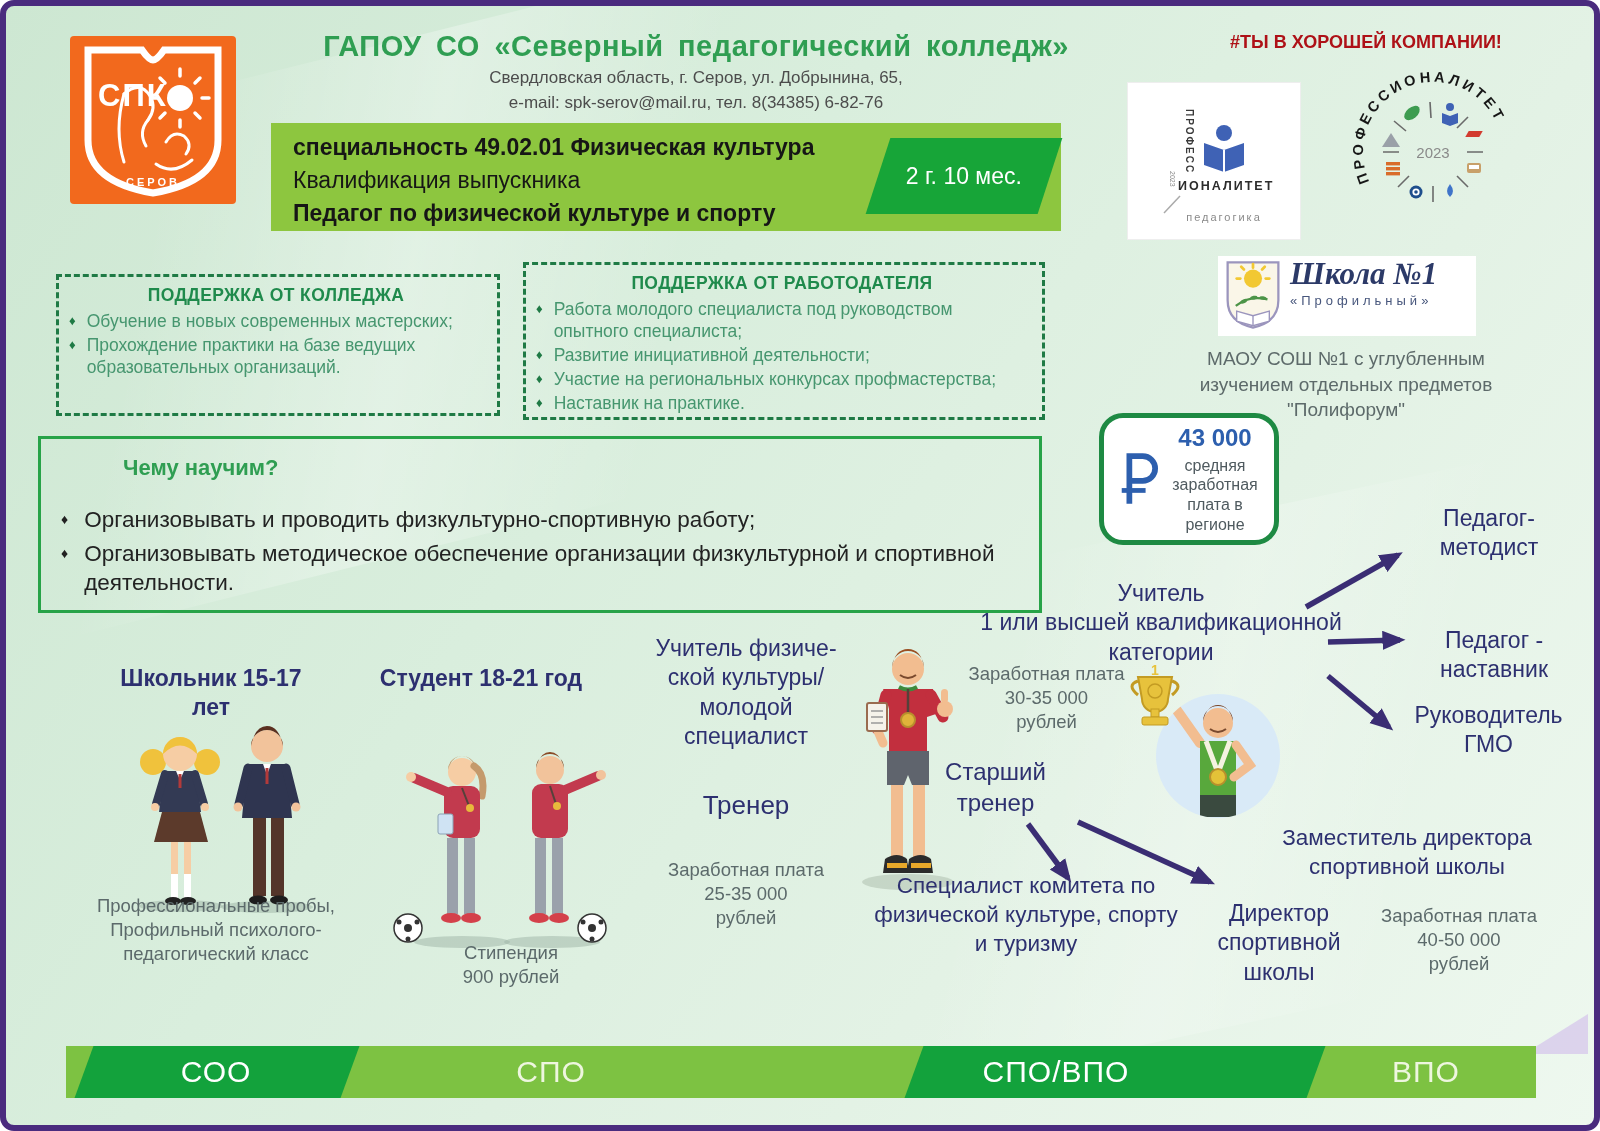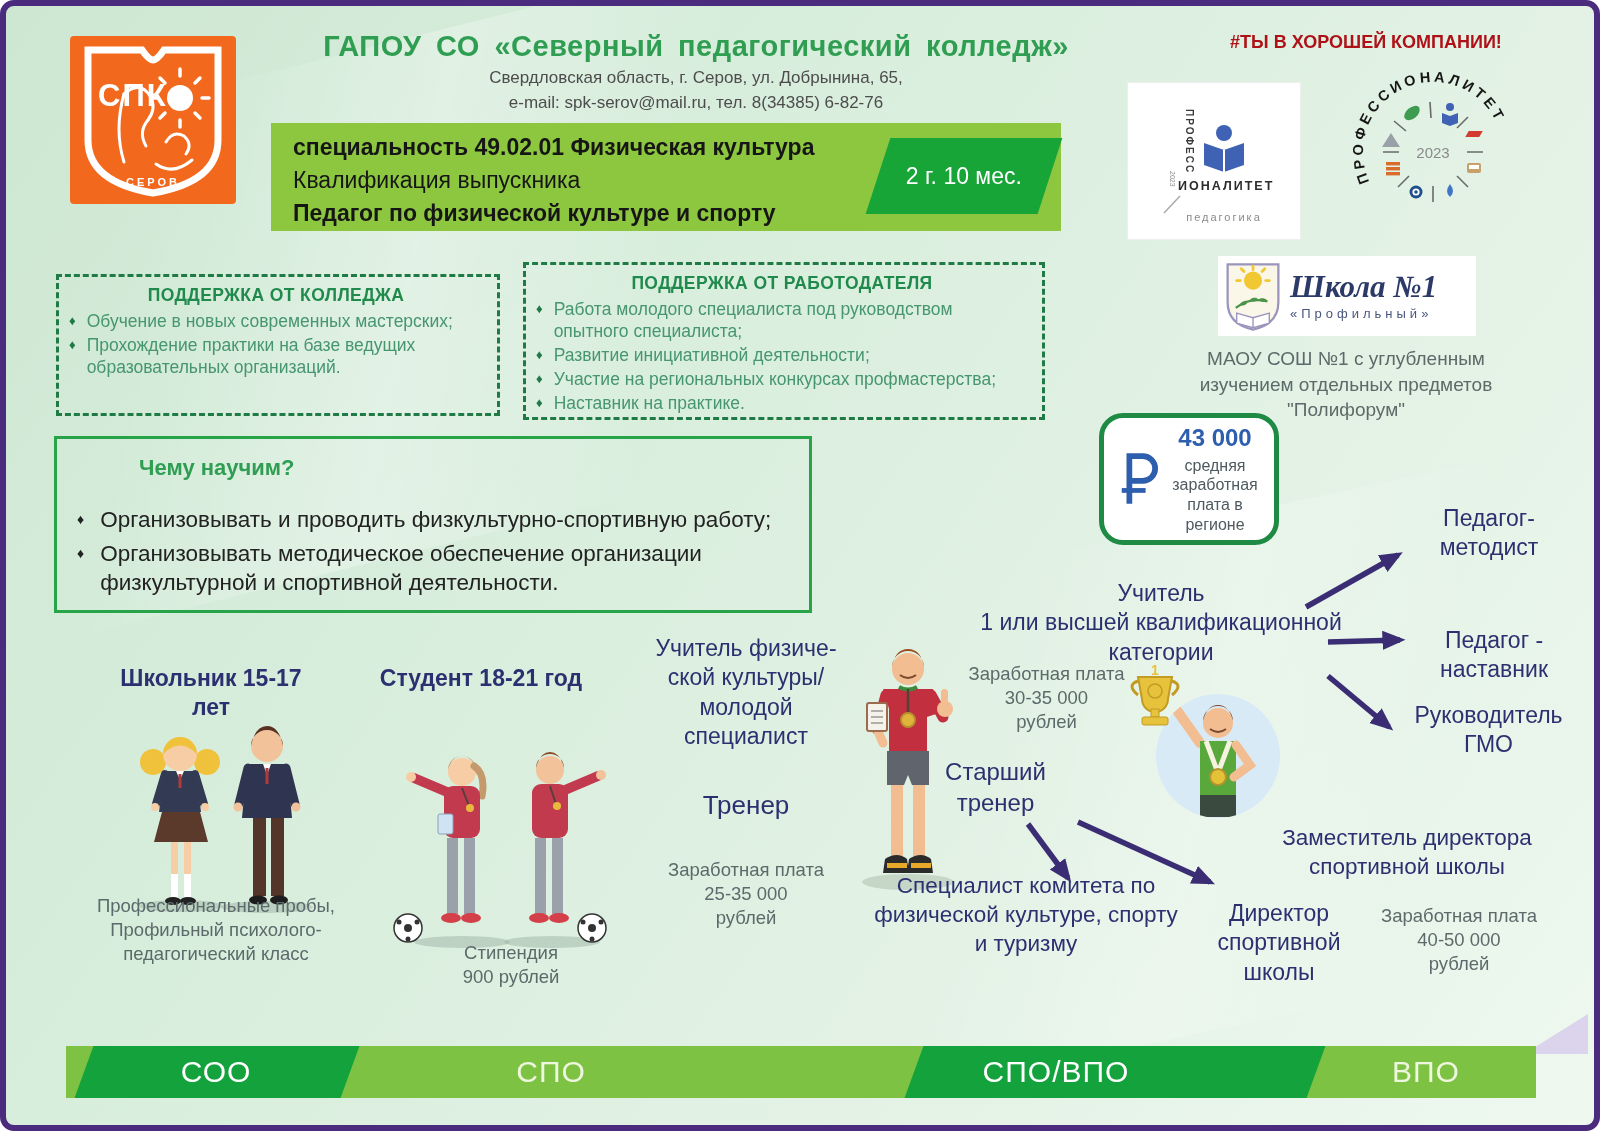--- a/index.html
+++ b/index.html
@@ -49,29 +49,29 @@
   .dash { border:3px dashed #1f7a45; padding:8px 14px 6px 10px; }
   .dash-a { left:50px; top:268px; width:444px; height:142px; }
   .dash-b { left:517px; top:256px; width:522px; height:158px; }
   .dash-title { text-align:center; color:#1f8a4c; font-weight:bold; font-size:17.5px; letter-spacing:.4px; margin-bottom:4px; }
   .li { display:flex; gap:11px; margin-bottom:2px; }
   .blt { color:#1f7a45; font-size:13px; padding-top:3px; flex:0 0 auto; }
   .li-t { font-size:17.5px; color:#46966f; line-height:1.26; }
 
   
   .school-card { left:1212px; top:250px; width:258px; height:80px; background:#fff;
-                 display:flex; align-items:center; gap:8px; padding:2px 6px; }
+                 display:flex; align-items:flex-start; gap:8px; padding:2px 6px; }
   .school-name { font-family:"Liberation Serif", serif; font-style:italic; font-weight:bold;
                  font-size:31px; color:#2c3a68; line-height:1; }
   .school-sub { font-size:13px; letter-spacing:4px; color:#47567c; margin-top:4px; }
   .school-desc { left:1160px; top:340px; width:360px; text-align:center;
                  font-size:19px; color:#5d6a6a; line-height:1.35; }
 
   
-  .teach-box { left:48px; top:430px; width:758px; height:177px; border:3px solid #27a348; padding:16px 20px 3px 20px; }
+  .teach-box { left:32px; top:430px; width:1004px; height:177px; border:3px solid #27a348; padding:16px 20px 3px 20px; }
   .teach-title { color:#2f9e52; font-size:22px; font-weight:600; margin-left:62px; margin-bottom:24px; }
   .tli { display:flex; gap:16px; margin-bottom:4px; }
   .tli .blt { font-size:14px; padding-top:6px; color:#222; }
   .tli-t { font-size:22.5px; color:#222; line-height:1.32; }
 
   
   .ruble-box { left:1093px; top:407px; width:180px; height:132px; background:#fff;
                border:5px solid #1e8a43; border-radius:24px;
                display:flex; align-items:center; gap:6px; padding:6px 8px 6px 12px; }
   .ruble-col { flex:1; text-align:center; }

